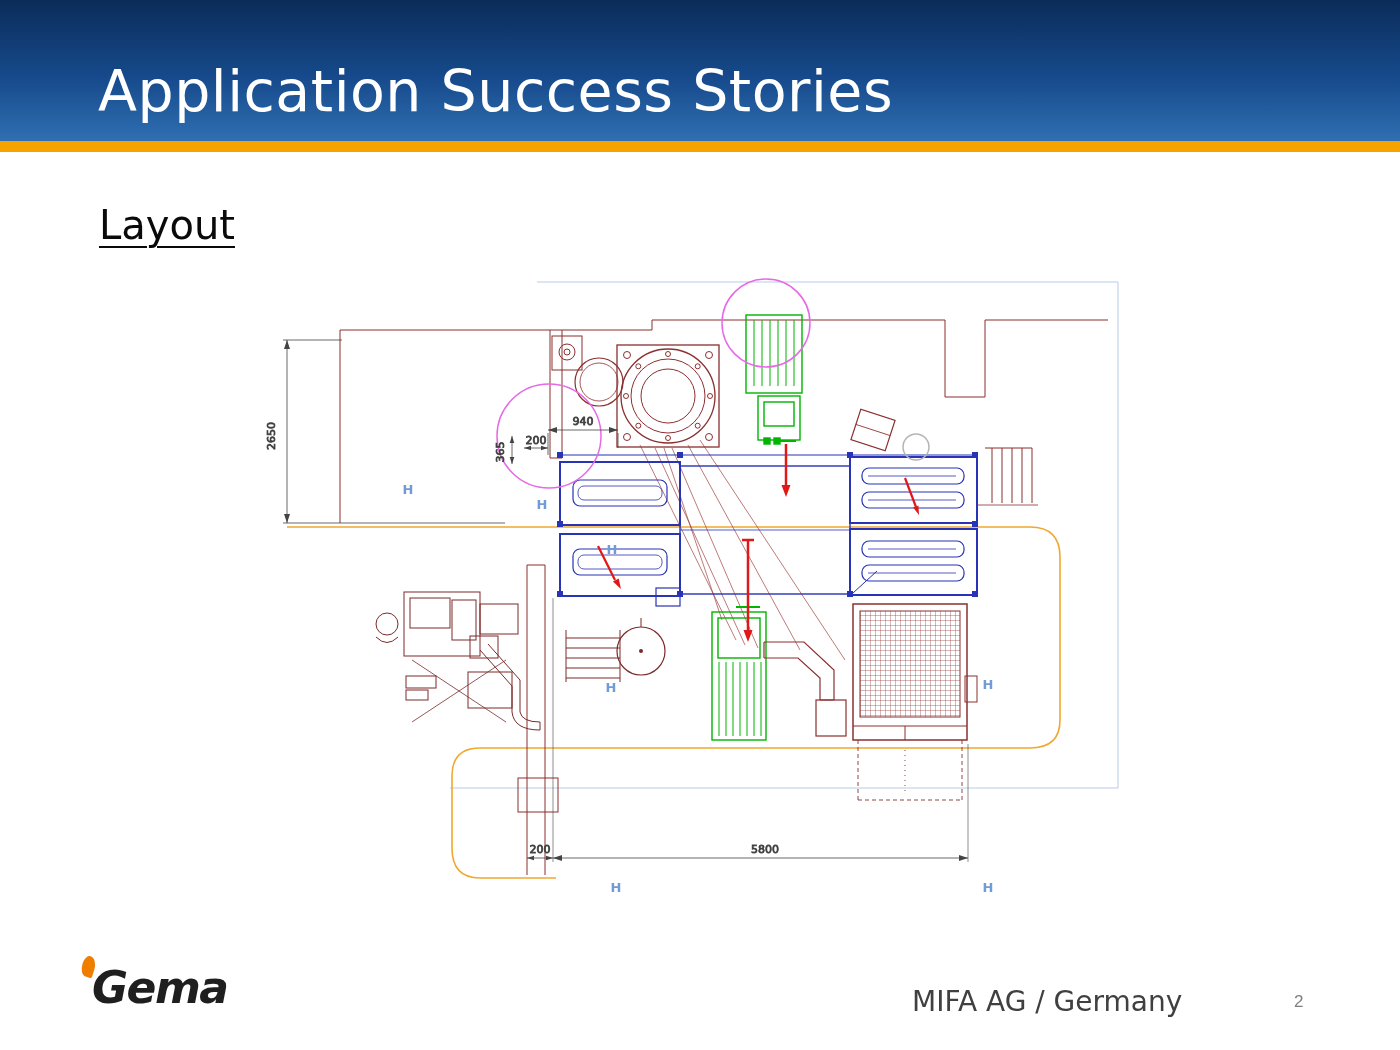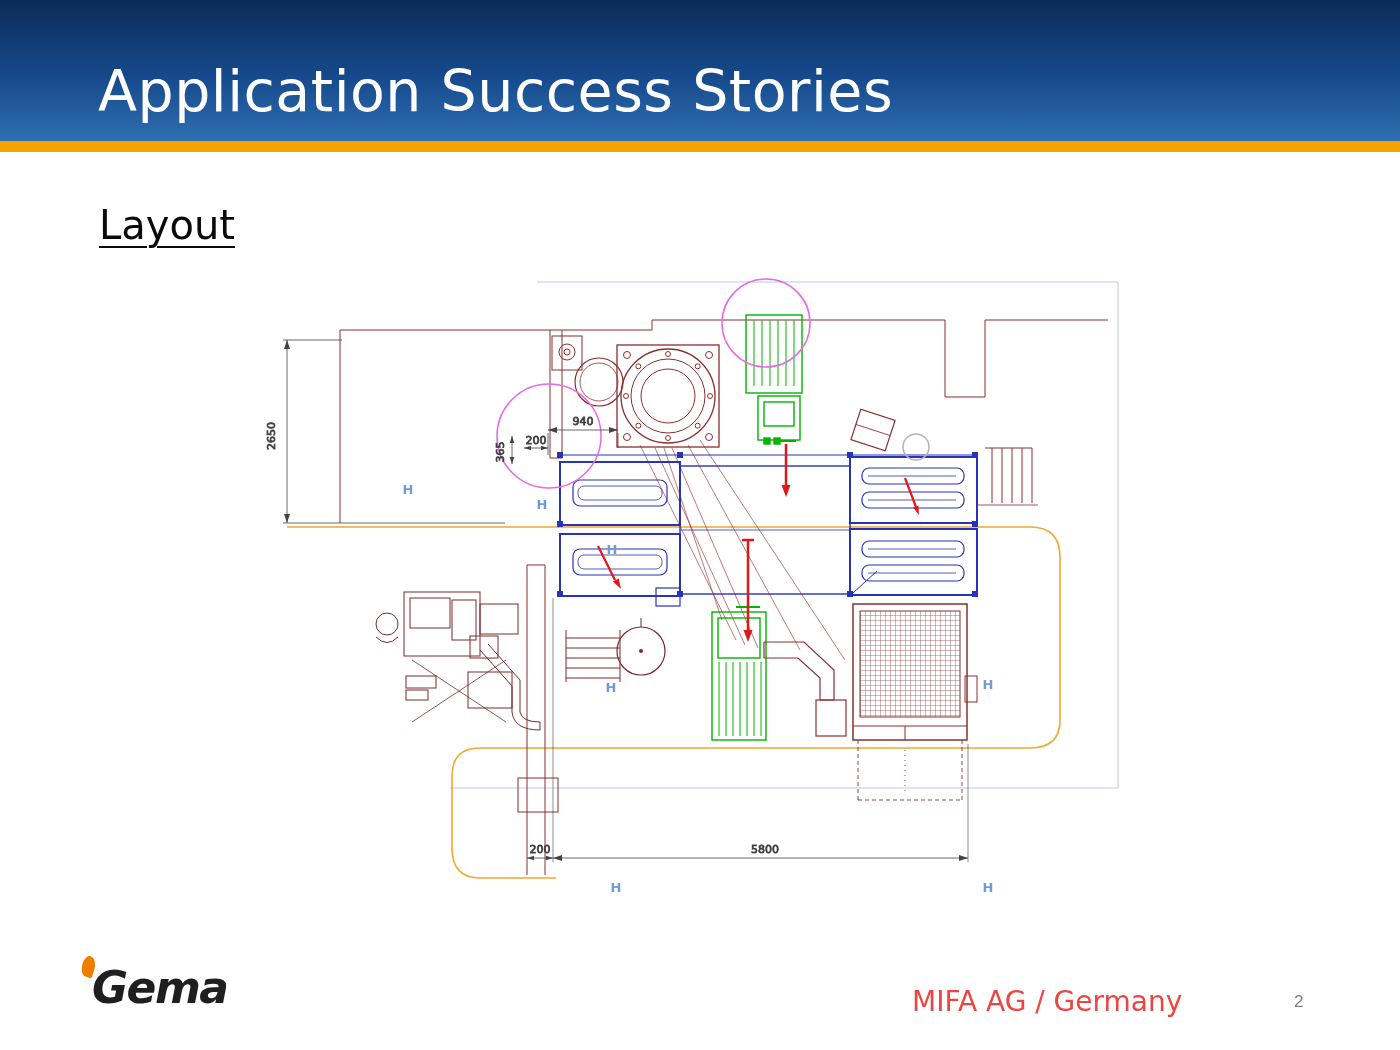--- a/index.html
+++ b/index.html
@@ -39,21 +39,21 @@
     transform:rotate(18deg);
   }
   .logo-text{
     position:absolute;left:8px;top:0;
     font-size:44px;font-weight:bold;color:#1f1f1f;letter-spacing:-1.5px;
     font-family:"DejaVu Sans","Liberation Sans",sans-serif;
     font-style:italic;
   }
   .footer-caption{
     position:absolute;left:912px;top:985px;
-    font-size:28px;color:#ef4444;
+    font-size:28px;color:#404040;
     font-family:"DejaVu Sans","Liberation Sans",sans-serif;
   }
   .page-number{
     position:absolute;left:1294px;top:992px;
     font-size:17px;color:#7f7f7f;
   }
   svg text.dim{
     font-family:"DejaVu Sans",sans-serif;font-size:11px;fill:#222;
   }
   svg text.hook{

